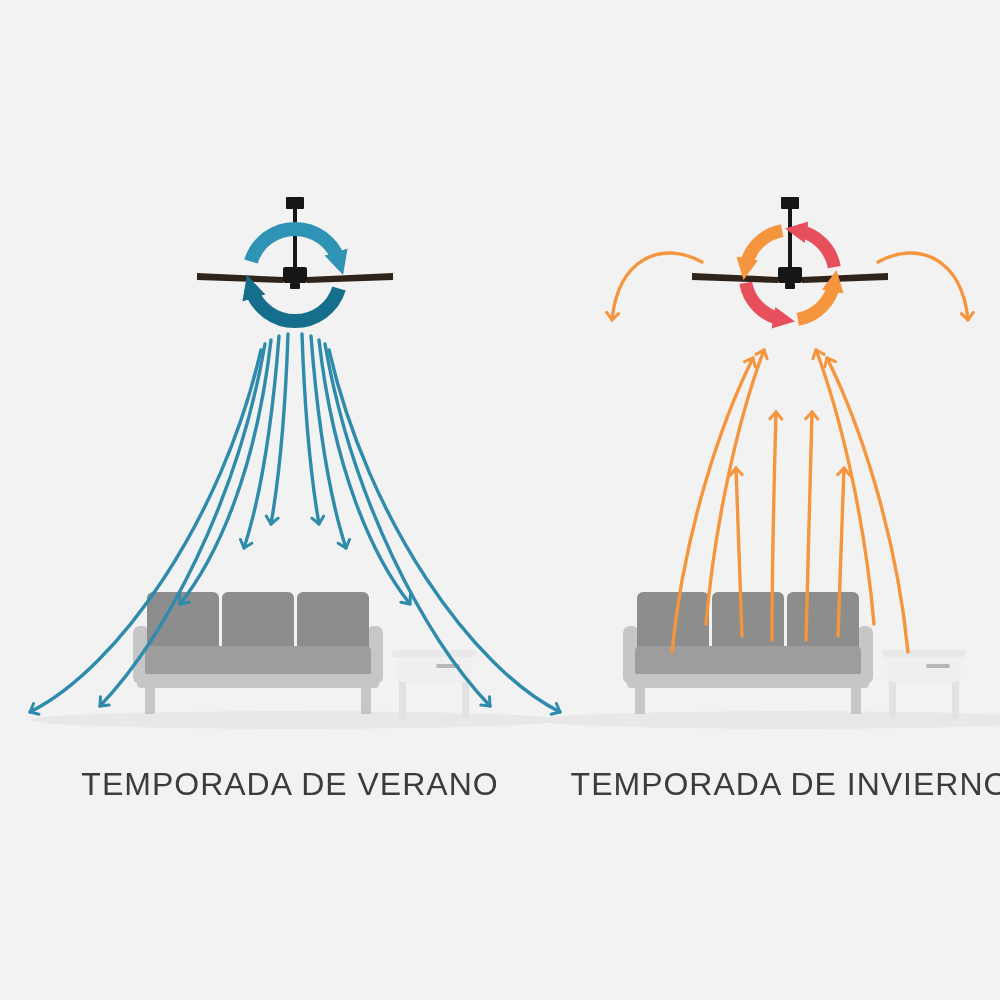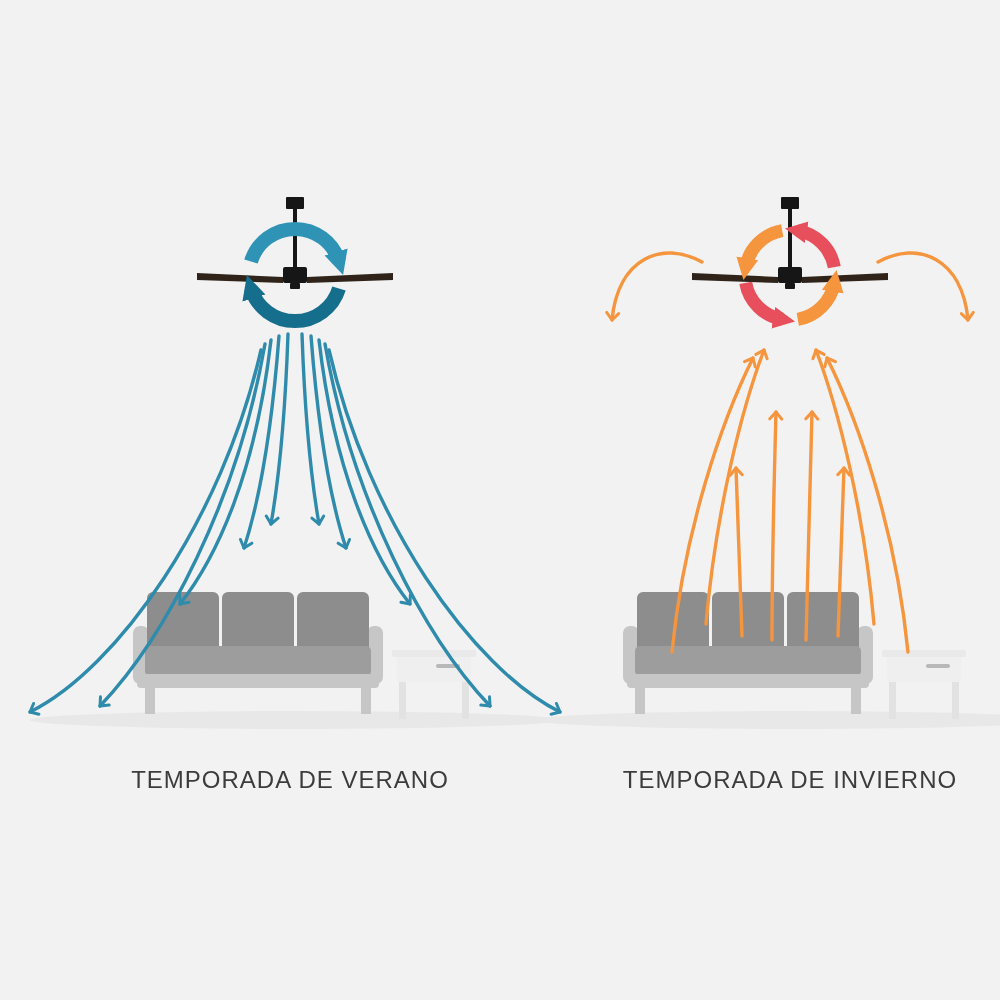--- a/index.html
+++ b/index.html
@@ -14,21 +14,21 @@
   html,body{margin:0;padding:0;}
   .canvas{
     position:relative; width:1000px; height:1000px;
     background:var(--background);
     font-family:"Liberation Sans", sans-serif;
     overflow:hidden;
   }
   .scene{position:absolute;left:0;top:0;}
   .panel-label{
     position:absolute; top:766px; width:500px; text-align:center;
-    font-size:24px; letter-spacing:1px; color:var(--label-color);
+    font-size:32px; letter-spacing:1px; color:var(--label-color);
   }
   .label-summer{left:40px;}
   .label-winter{left:540px;}
 
   .flow{fill:none; stroke-width:3.4; stroke-linecap:round;}
   .flow.summer{stroke:var(--summer-flow);}
   .flow.winter{stroke:var(--winter-flow);}
   .rot{fill:none;}
   .rot-dark{stroke:var(--summer-rot-dark); stroke-width:14;}
   .rot-light{stroke:var(--summer-rot-light); stroke-width:14;}

